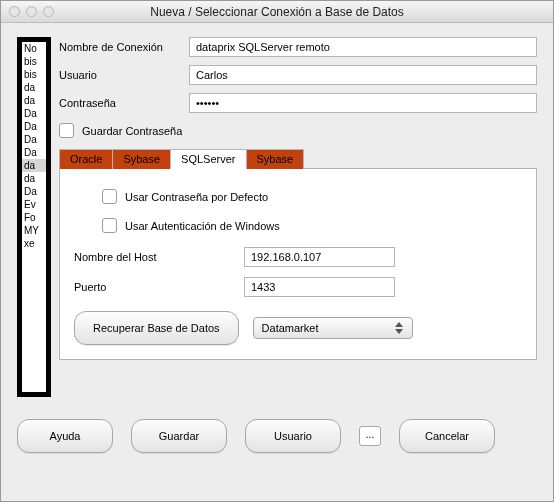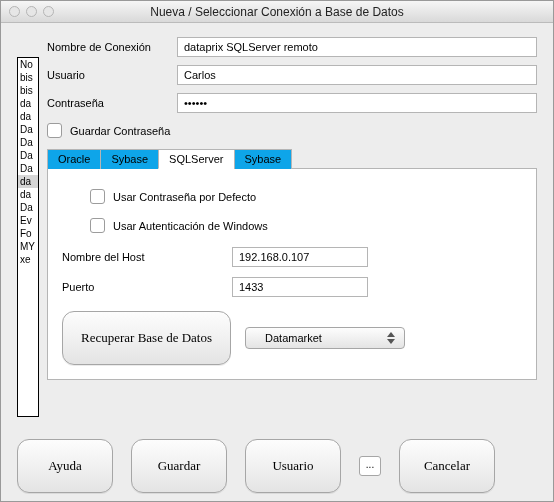--- a/index.html
+++ b/index.html
@@ -30,27 +30,26 @@
   }
   .traffic { display: flex; gap: 6px; position: absolute; left: 8px; }
   .dot { width: 11px; height: 11px; border-radius: 50%; background: #e6e6e6; border: 1px solid #b5b5b5; }
   .title { flex: 1; text-align: center; font-size: 12px; color: #222; }
   .content {
     padding: 14px 16px 10px 16px;
     display: flex;
     gap: 8px;
   }
   .sidelist {
-    width: 22px;
+    width: 34px;
     height: 360px;
     background: #fff;
-    border: 1px solid #000000;
+    border: 5px solid #000000;
     overflow: hidden;
     font-size: 10px;
-    margin-top: 20px;
   }
   .sidelist div { padding: 1px 2px; white-space: nowrap; }
   .sidelist .sel { background: #d6d6d6; }
   .main { flex: 1; }
   .row { display: flex; align-items: center; margin-bottom: 8px; }
   .lbl { width: 130px; font-size: 11px; }
   .txt {
     flex: 1;
     height: 20px;
     background: #fff;
@@ -68,62 +67,62 @@
   }
   .tabs {
     display: flex;
     border-bottom: 1px solid #b5b5b5;
     margin-top: 4px;
   }
   .tab {
     padding: 3px 10px;
     border: 1px solid #b5b5b5;
     border-bottom: none;
-    background: #0ea5e9;
+    background: #c2410c;
     font-size: 11px;
     margin-right: -1px;
     position: relative;
     top: 1px;
   }
   .tab.active { background: #fff; border-bottom: 1px solid #fff; }
   .panel {
     border: 1px solid #b5b5b5;
     border-top: none;
     background: #fff;
     padding: 12px 14px 14px 14px;
   }
   .panel .chkrow { margin: 8px 0 14px 0; padding-left: 28px; }
   .prow { display: flex; align-items: center; margin: 10px 0; }
   .plbl { width: 170px; font-size: 11px; }
   .ptxt {
-    width: 136px;
+    width: 151px;
     height: 20px;
     background: #fff;
     border: 1px solid #b5b5b5;
     padding: 2px 6px;
     font-size: 11px;
     font-family: inherit;
   }
   .btnrow { display: flex; align-items: center; gap: 14px; margin-top: 14px; }
   .pillbtn {
     background: linear-gradient(#fdfdfd,#e4e4e4);
     border: 1px solid #a6a6a6;
     border-radius: 12px;
-    padding: 18px 18px;
-    font-size: 13px;
-    font-family: Liberation Serif, serif;
+    padding: 10px 18px;
+    font-size: 11px;
+    font-family: Liberation Sans, sans-serif;
     cursor: default;
     box-shadow: 0 1px 0 rgba(0,0,0,.08);
   }
   .popup {
     display: flex; align-items: center;
     background: linear-gradient(#fdfdfd,#e4e4e4);
     border: 1px solid #a6a6a6;
     border-radius: 4px;
-    padding: 2px 6px 2px 19px;
+    padding: 2px 6px 2px 8px;
     font-size: 11px;
     width: 160px;
     justify-content: space-between;
   }
   .stepper {
     width: 14px; height: 16px;
     display: flex; flex-direction: column; justify-content: center; align-items: center;
     gap: 2px;
   }
   .tri-up { width:0;height:0;border-left:4px solid transparent;border-right:4px solid transparent;border-bottom:5px solid #555;}

